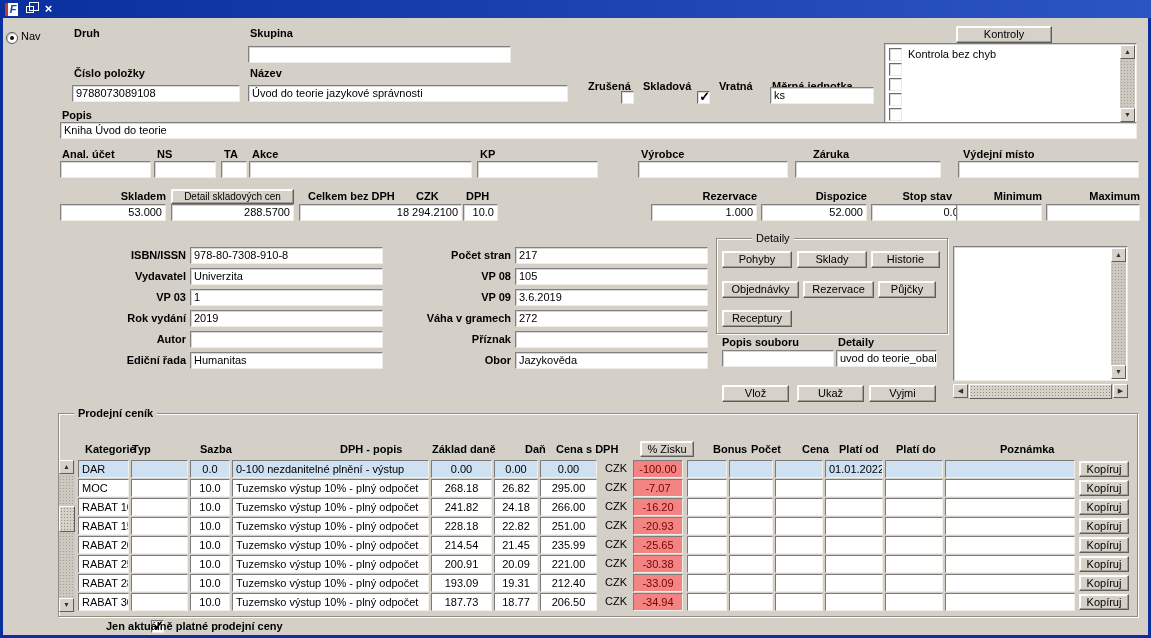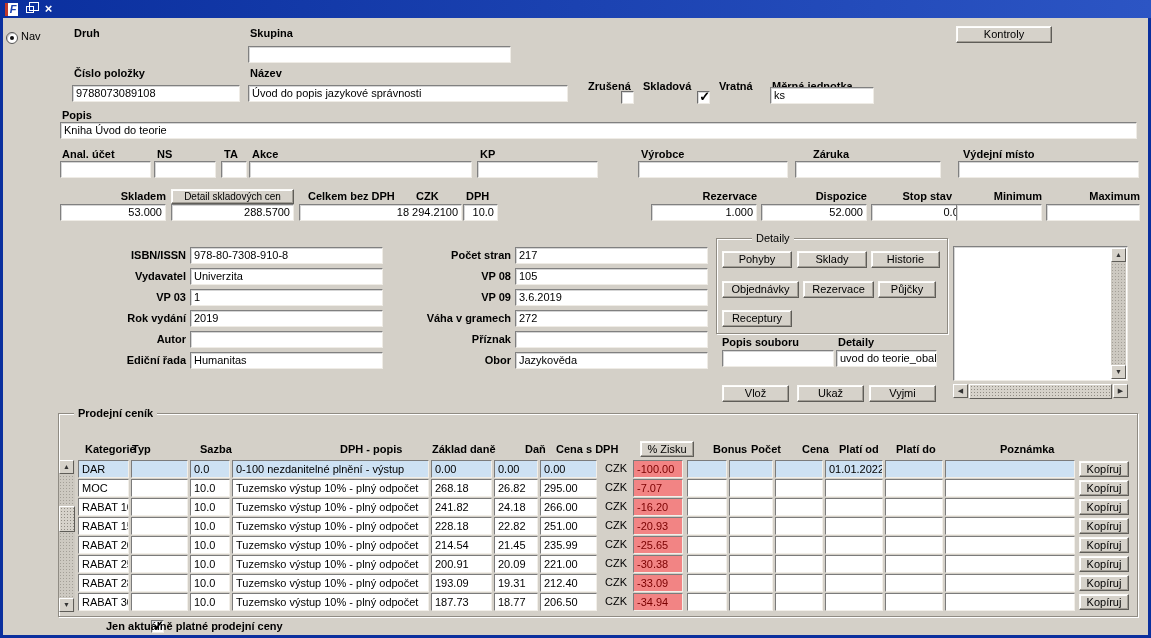--- a/index.html
+++ b/index.html
@@ -41,21 +41,21 @@
   .radio.on::after{content:"";position:absolute;left:3px;top:3px;width:4px;height:4px;background:#111;border-radius:50%}
   .vsb,.hsb{position:absolute;background-color:#cdc9c1;
       background-image:radial-gradient(#a39f97 .8px,transparent .8px);background-size:3px 3px}
   .sb-btn{position:absolute;width:15px;height:14px;background:#d6d2ca;border:1px solid;
           border-color:#fff #5f5d58 #5f5d58 #fff;font-size:7px;line-height:12px;text-align:center;color:#333;cursor:default}
   .sb-thumb{position:absolute;background-color:#d6d2ca;background-image:radial-gradient(#918d85 1px,transparent 1px);
             background-size:3px 3px;border:1px solid;border-color:#fff #5f5d58 #5f5d58 #fff}
   .hdr{font-weight:bold;white-space:nowrap;font-size:11px}
   .cell{position:absolute;height:18px;line-height:16px;background:#fff;border:1px solid;
         border-color:#7b7b7b #f2efe9 #f2efe9 #7b7b7b;padding:0 3px;overflow:hidden;white-space:nowrap;font-size:11px}
-  .cell.right{text-align:left}
+  .cell.right{text-align:center}
   .cell.sel{background:var(--selected-row,#cde1f3)}
   .cell.zisk{background:var(--loss-bg,#f28484);color:var(--loss-text,#7a0000)}
   .mena{position:absolute;font-size:11px;text-align:center}
   .kitem{position:absolute;font-size:11px;white-space:nowrap}
 </style>
 </head>
 <body>
 
 <div class="window" id="win">
 
@@ -72,32 +72,46 @@
   <span class="radio on abs" style="left:6px;top:31px"></span>
   <span class="abs plain" style="left:21px;top:30px">Nav</span>
 
   
   <div class="lbl abs" style="left:74px;top:27px">Druh</div>
   <div class="lbl abs" style="left:250px;top:27px">Skupina</div>
   <div class="fld abs" style="left:248px;top:46px;width:263px"></div>
   <div class="lbl abs" style="left:74px;top:67px">Číslo položky</div>
   <div class="fld abs" style="left:72px;top:85px;width:168px">9788073089108</div>
   <div class="lbl abs" style="left:250px;top:67px">Název</div>
-  <div class="fld abs" style="left:248px;top:85px;width:320px">Úvod do popis jazykové správnosti</div>
+  <div class="fld abs" style="left:248px;top:85px;width:320px">Úvod do teorie jazykové správnosti</div>
 
   <div class="lbl abs" style="left:588px;top:80px">Zrušená</div>
   <span class="cb abs" style="left:606px;top:91px"></span>
   <div class="lbl abs" style="left:643px;top:80px">Skladová</div>
   <span class="cb abs checked" style="left:666px;top:91px"></span>
   <div class="lbl abs" style="left:719px;top:80px">Vratná</div>
   <span class="cb abs" style="left:735px;top:91px"></span>
   <div class="lbl abs" style="left:772px;top:80px">Měrná jednotka</div>
   <div class="fld abs" style="left:770px;top:87px;width:104px">ks</div>
 
   <div class="btn abs" style="left:956px;top:26px;width:96px">Kontroly</div>
+  <div class="sunken abs" style="left:884px;top:43px;width:253px;height:81px">
+    <div id="kontroly-items" style="position:absolute;left:0;top:0;right:17px;bottom:0">
+        <div class="cb" style="position: absolute; left: 4px; top: 4px;"></div>
+        <div class="kitem" style="left: 23px; top: 4px;">Kontrola bez chyb</div>
+        <div class="cb" style="position: absolute; left: 4px; top: 19px;"></div>
+        <div class="cb" style="position: absolute; left: 4px; top: 34px;"></div>
+        <div class="cb" style="position: absolute; left: 4px; top: 49px;"></div>
+        <div class="cb" style="position: absolute; left: 4px; top: 64px;"></div>
+      </div>
+    <div class="vsb" style="right:1px;top:1px;width:15px;height:77px">
+      <div class="sb-btn" style="left:0;top:0">▲</div>
+      <div class="sb-btn" style="left:0;bottom:0">▼</div>
+    </div>
+  </div>
 
   <div class="lbl abs" style="left:62px;top:109px">Popis</div>
   <div class="fld abs" style="left:60px;top:122px;width:1077px">Kniha Úvod do teorie</div>
 
   
   <div class="lbl abs r" style="left:60px;top:190px;width:106px">Skladem</div>
   <div class="fld abs right" style="left:60px;top:204px;width:106px">53.000</div>
   <div class="btn abs" style="left:171px;top:189px;width:123px;height:15px;line-height:13px;font-size:10px">Detail skladových cen</div>
   <div class="fld abs right" style="left:171px;top:204px;width:123px">288.5700</div>
   <div class="lbl abs" style="left:308px;top:190px">Celkem bez DPH</div>

